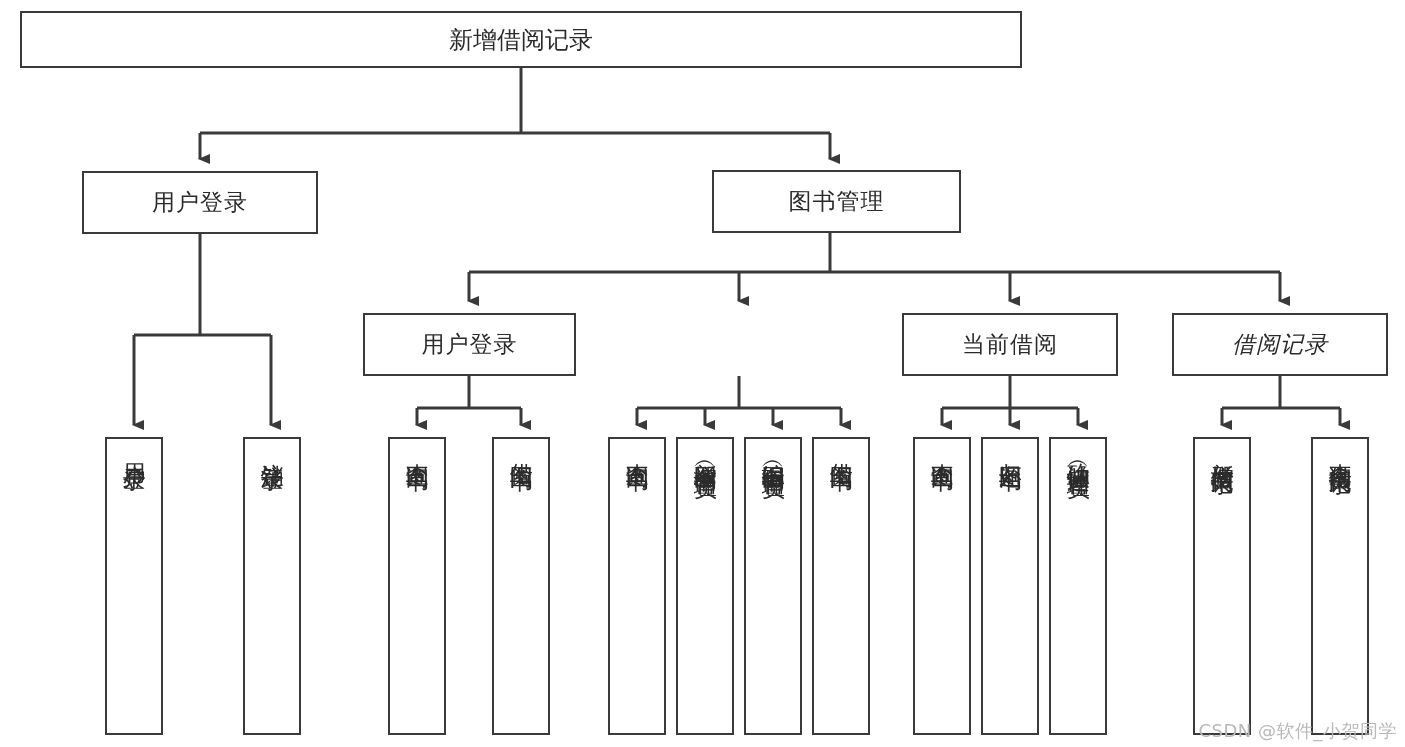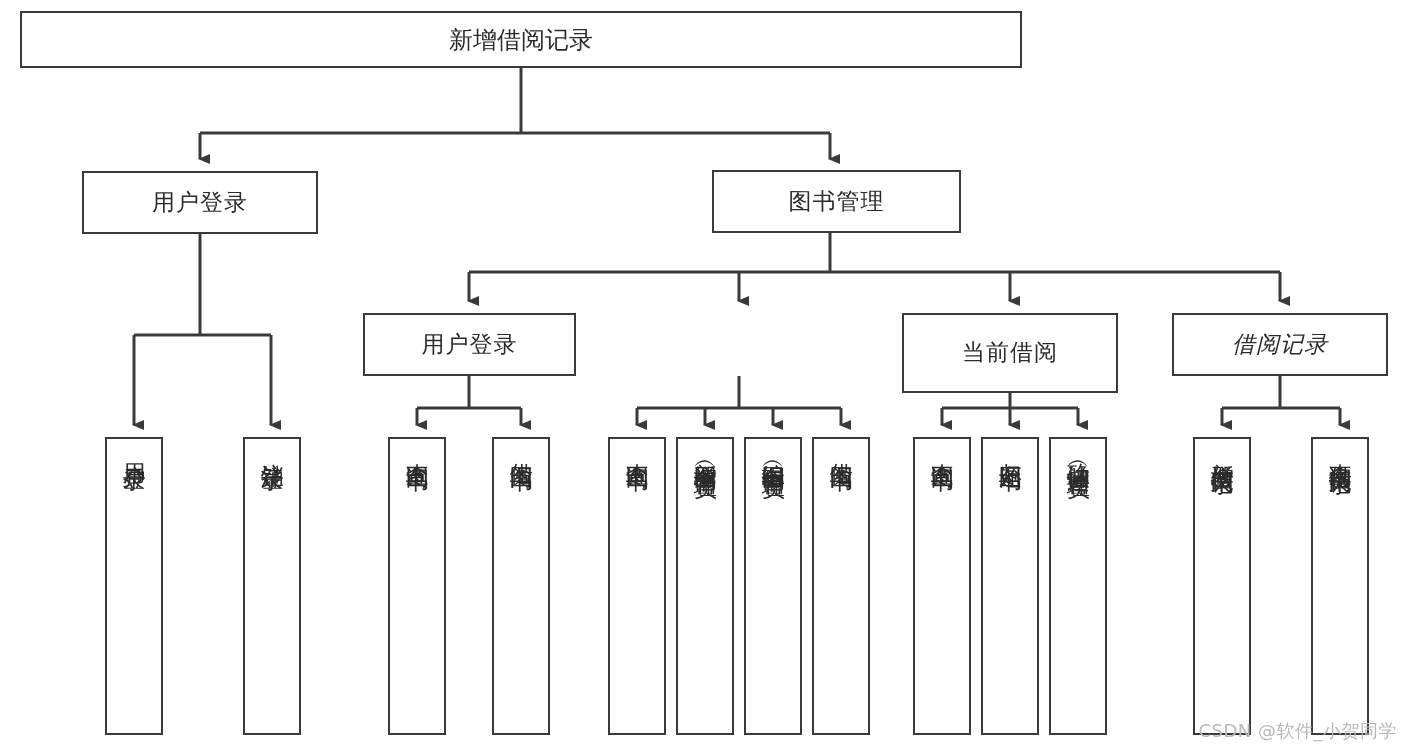--- a/index.html
+++ b/index.html
@@ -121,21 +121,21 @@
 
   <div class="node root" style="left:20px;top:11px;width:1002px;height:57px;">新增借阅记录</div>
 
   <div class="node h" style="left:82px;top:171px;width:236px;height:63px;">用户登录</div>
 
   <div class="node h" style="left:712px;top:170px;width:249px;height:63px;">图书管理</div>
 
   <div class="node h" style="left:363px;top:313px;width:213px;height:63px;">用户登录</div>
 
 
-  <div class="node h" style="left:902px;top:313px;width:216px;height:80px;">当前借阅</div>
+  <div class="node h" style="left:902px;top:313px;width:216px;height:63px;">当前借阅</div>
 
   <div class="node h" style="left:1172px;top:313px;width:216px;height:63px;font-style:italic;">借阅记录</div>
 
   <div class="node leaf" style="left:105px;top:437px;width:58px;height:298px;">
     <span class="vtext">用户登录</span>
   </div>
   <div class="node leaf" style="left:243px;top:437px;width:58px;height:298px;">
     <span class="vtext">注销登录</span>
   </div>
 

